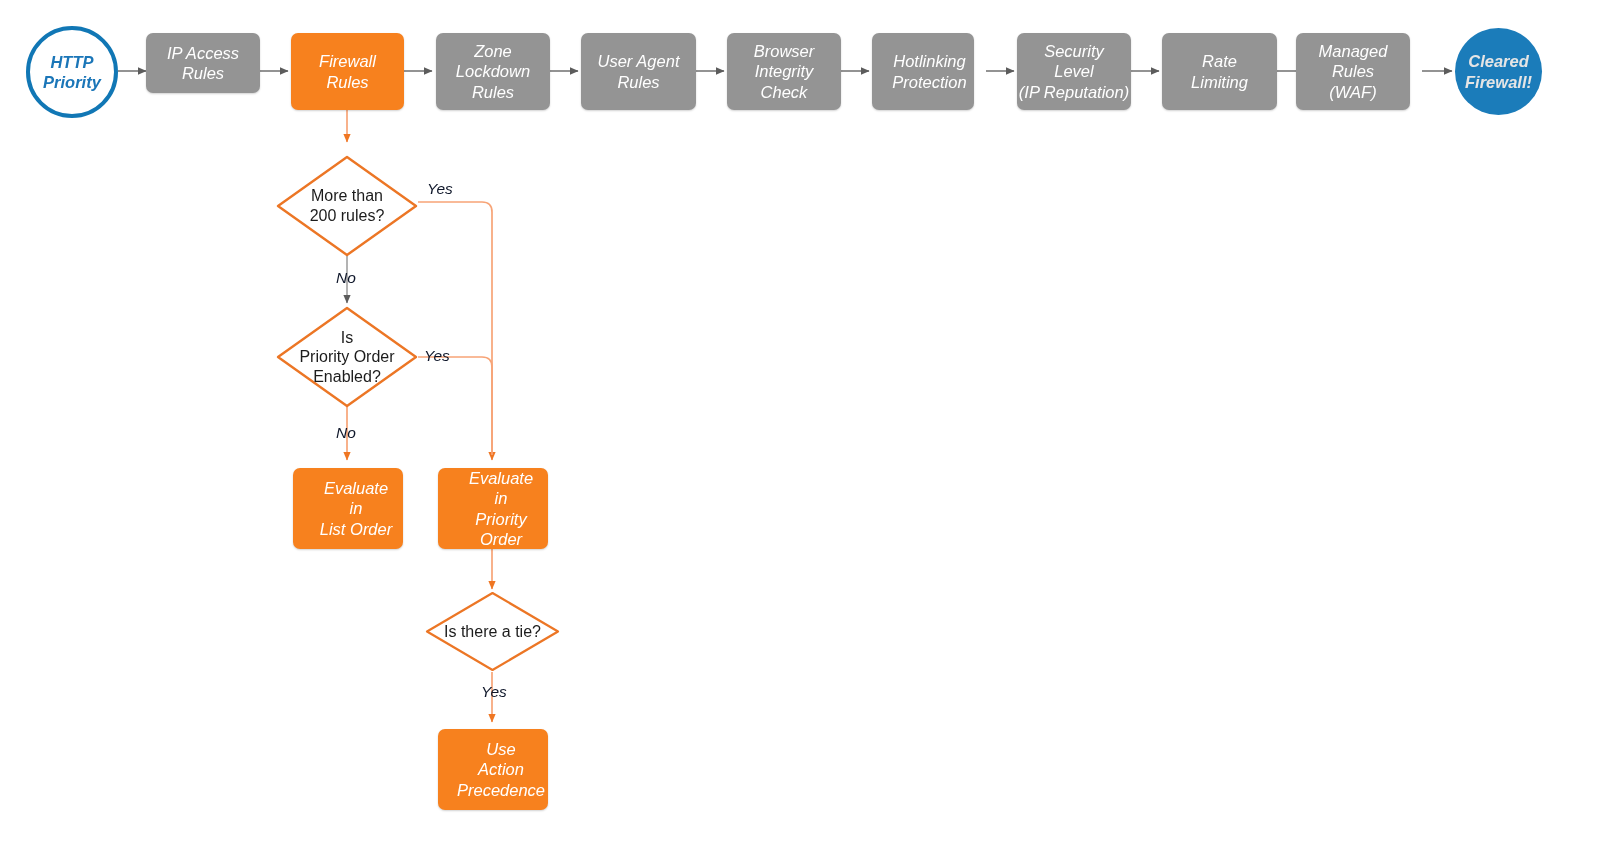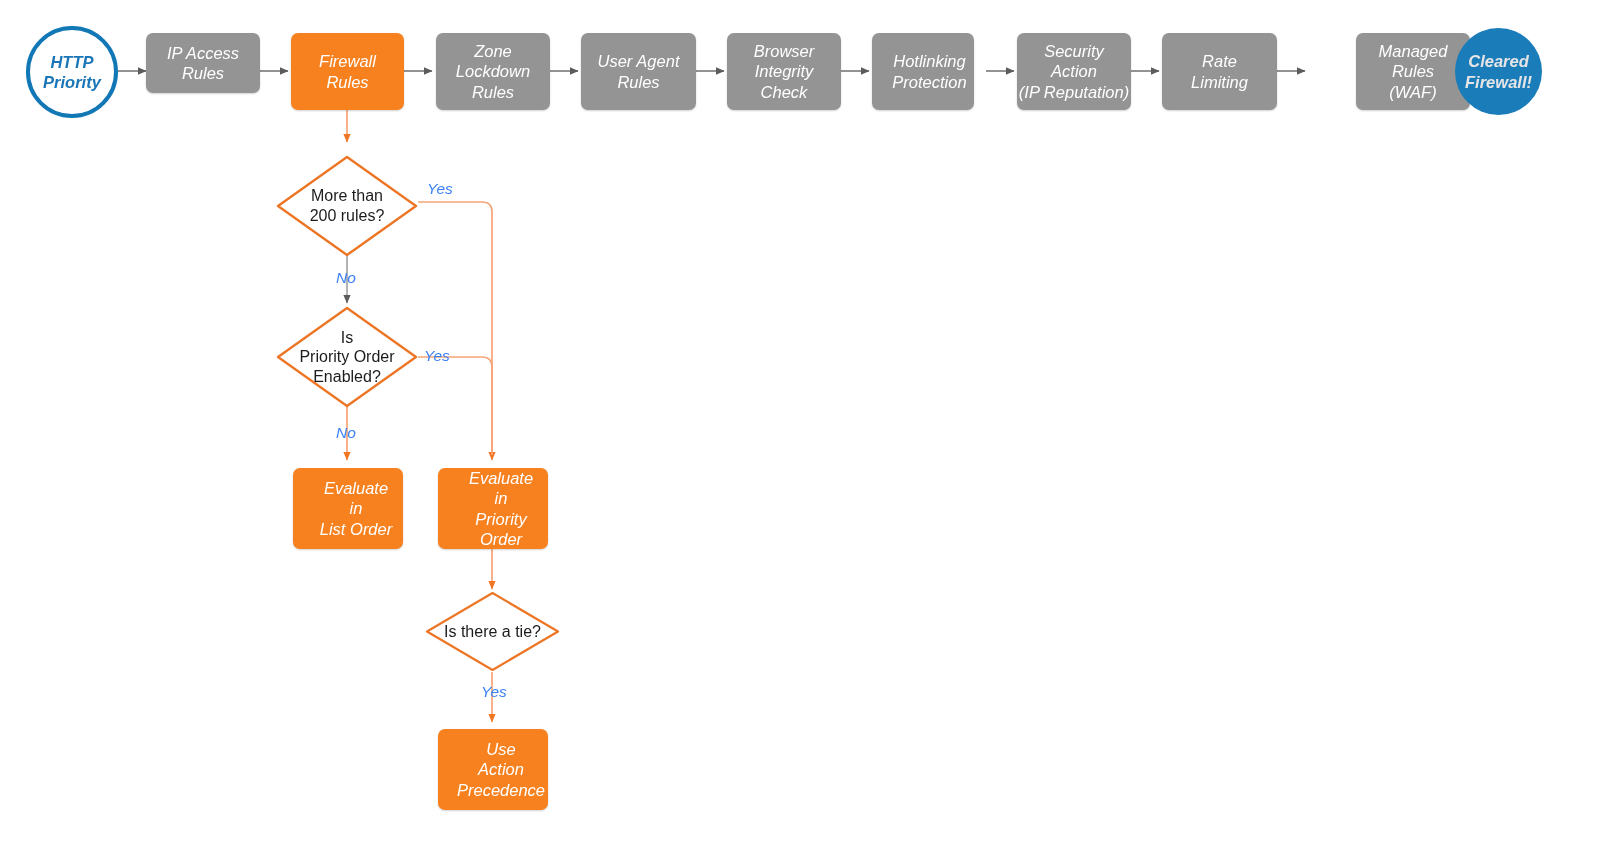--- a/index.html
+++ b/index.html
@@ -86,21 +86,21 @@
     justify-content: center;
     text-align: center;
     font-size: 16px;
     color: #1c1c1c;
     line-height: 1.22;
   }
   .edge-label {
     position: absolute;
     font-style: italic;
     font-size: 15.5px;
-    color: #3b82f6;
+    color: #0f172a;
     white-space: nowrap;
   }
   .ln { white-space: pre-line; }
 </style>
 </head>
 <body>
 
 <div id="canvas">
 
   <svg id="wires" viewBox="0 0 1600 858" xmlns="http://www.w3.org/2000/svg">
@@ -173,30 +173,30 @@
 Check</span>
   </div>
 
   <div class="node pipe-box gray" style="left:872px; top:33px; width:102px; height:77px;padding-left:13px;">
     <span class="ln">Hotlinking
 Protection</span>
   </div>
 
   <div class="node pipe-box gray" style="left:1017px; top:33px; width:114px; height:77px;">
     <span class="ln">Security
-Action
+Level
 (IP Reputation)</span>
   </div>
 
   <div class="node pipe-box gray" style="left:1162px; top:33px; width:115px; height:77px;">
     <span class="ln">Rate
 Limiting</span>
   </div>
 
-  <div class="node pipe-box gray" style="left:1356px; top:33px; width:114px; height:77px;">
+  <div class="node pipe-box gray" style="left:1296px; top:33px; width:114px; height:77px;">
     <span class="ln">Managed
 Rules
 (WAF)</span>
   </div>
 
   <div class="node term-circle filled" style="left:1455px; top:28px; width:87px; height:87px;">
     <span class="ln">Cleared
 Firewall!</span>
   </div>
 

